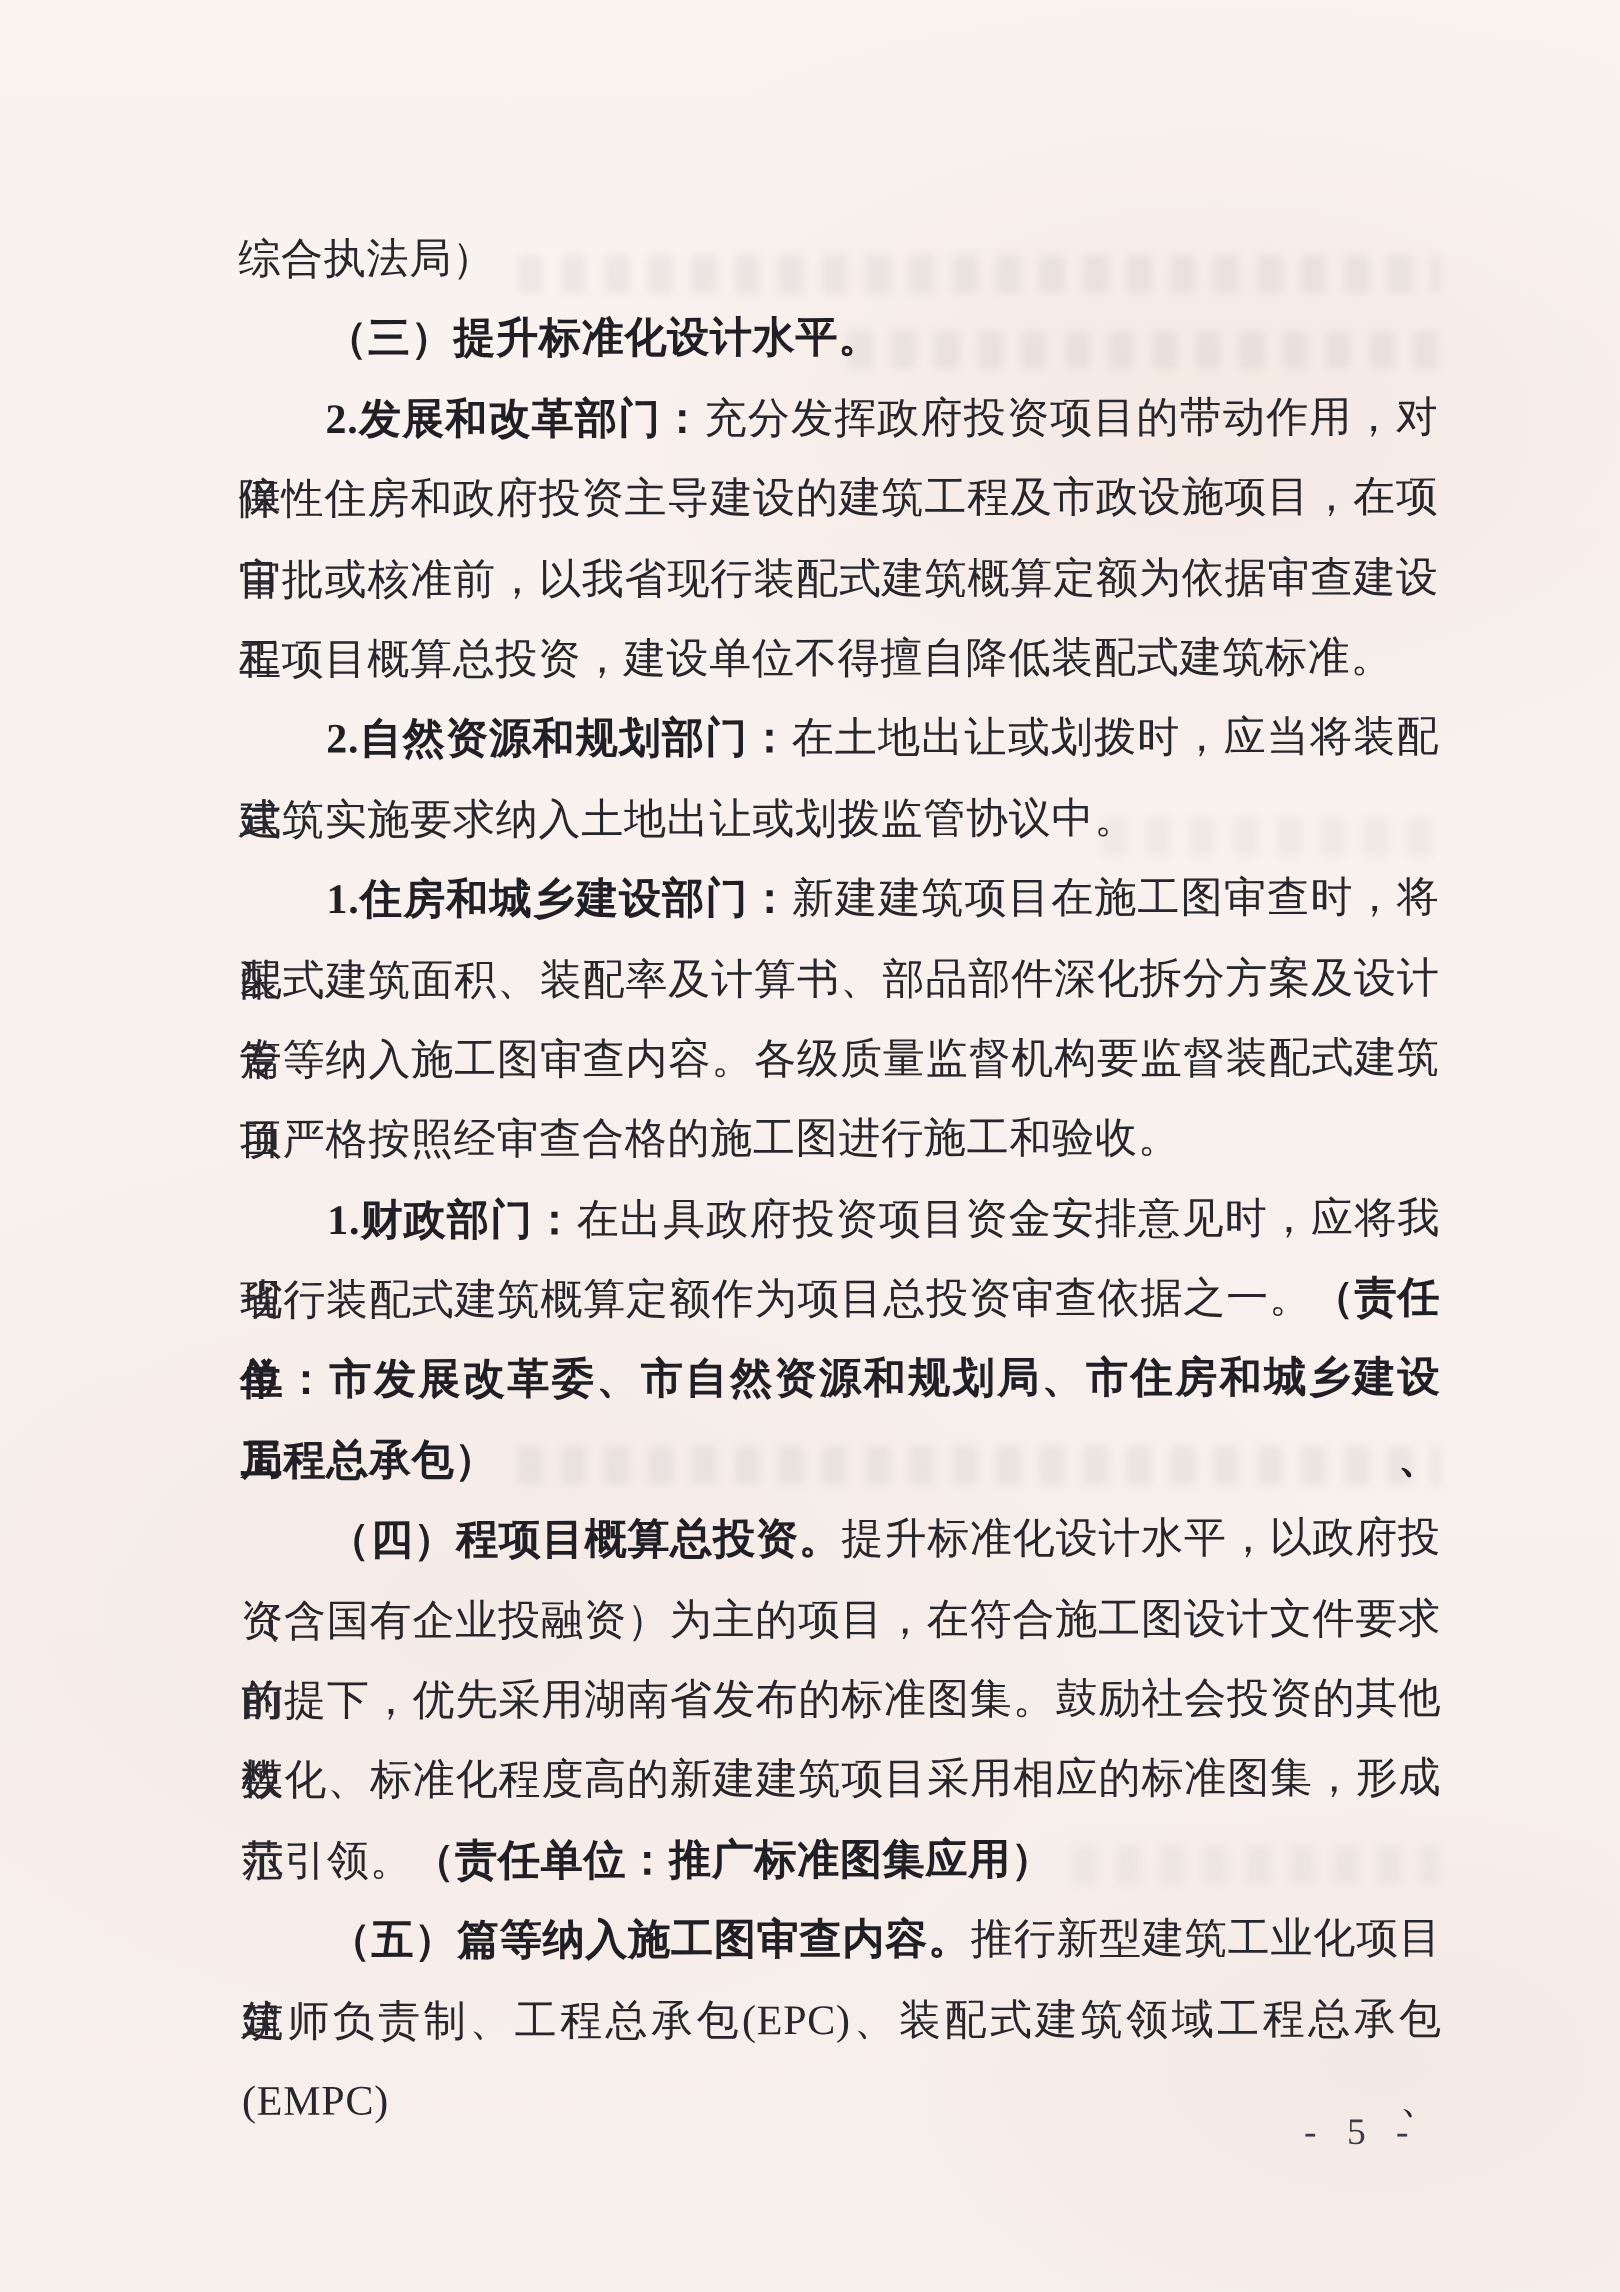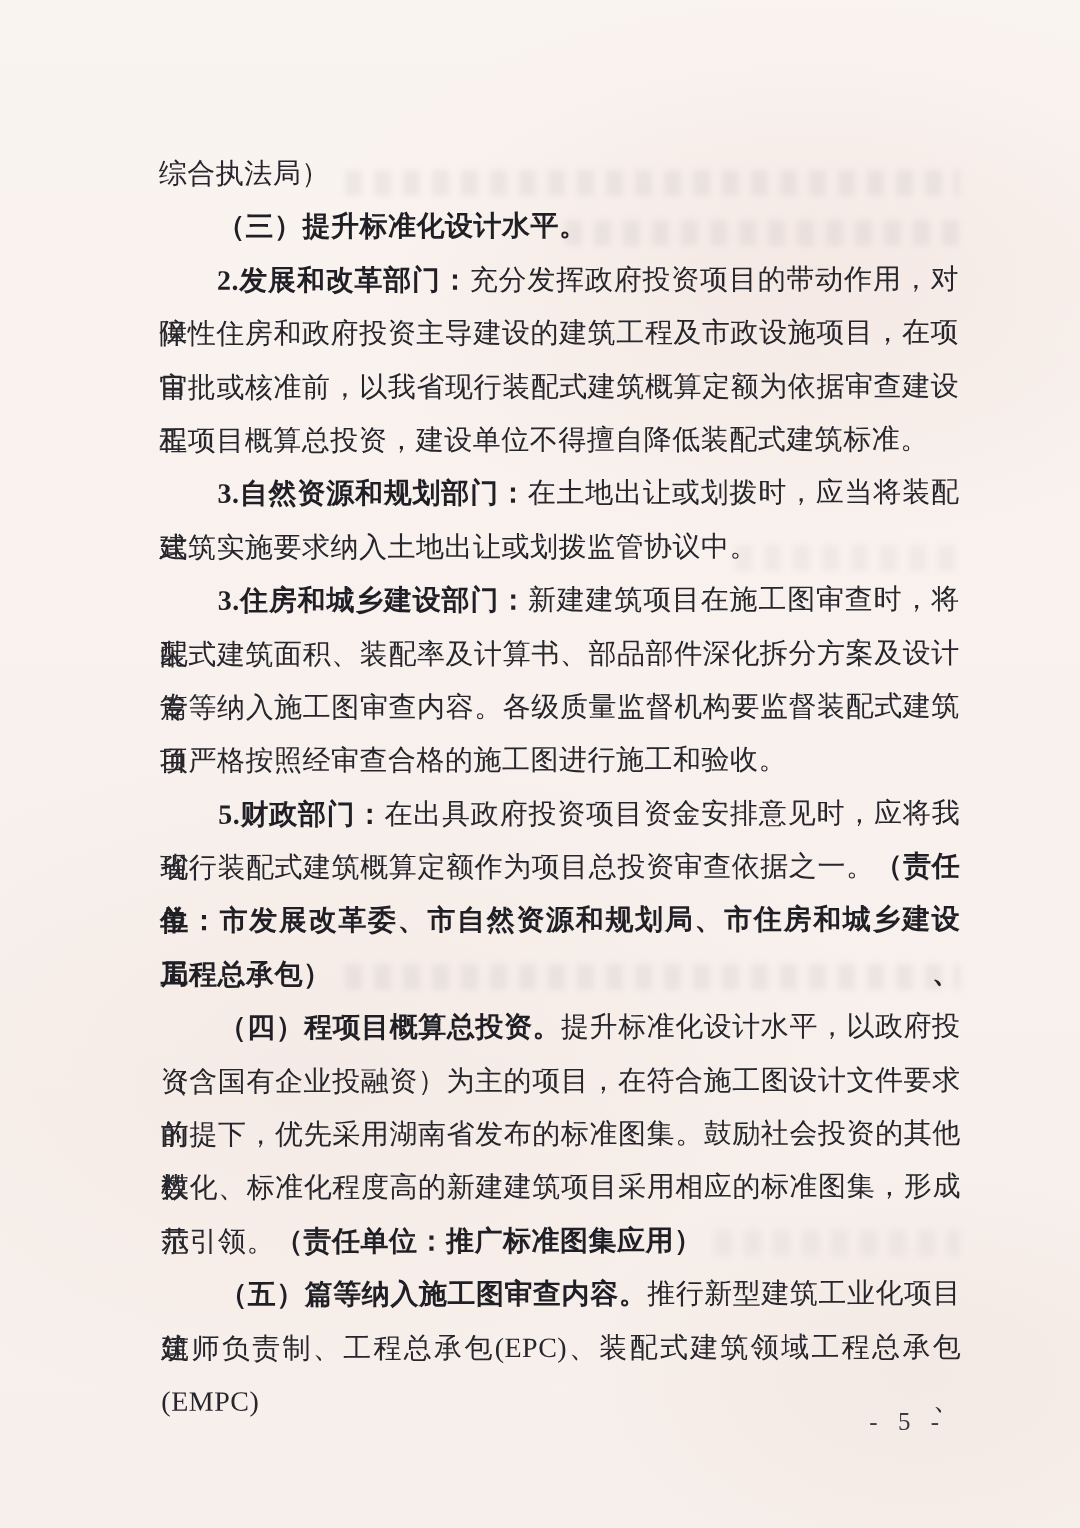--- a/index.html
+++ b/index.html
@@ -95,27 +95,27 @@
   <div class="bleed b4"></div>
   <div class="bleed b5"></div>
 
   <div class="text-block">
       <div class="line"><span class="seg">综合执法局）</span></div>
       <div class="line indent"><span class="seg bold">（三）提升标准化设计水平。</span></div>
       <div class="line justify indent"><span class="seg bold">2.发展和改革部门：</span><span class="seg">充分发挥政府投资项目的带动作用，对保</span></div>
       <div class="line justify"><span class="seg">障性住房和政府投资主导建设的建筑工程及市政设施项目，在项目</span></div>
       <div class="line justify"><span class="seg">审批或核准前，以我省现行装配式建筑概算定额为依据审查建设工</span></div>
       <div class="line"><span class="seg">程项目概算总投资，建设单位不得擅自降低装配式建筑标准。</span></div>
-      <div class="line justify indent"><span class="seg bold">3.自然资源和规划部门：</span><span class="seg">在土地出让或划拨时，应当将装配式</span></div>
+      <div class="line justify indent"><span class="seg bold">2.自然资源和规划部门：</span><span class="seg">在土地出让或划拨时，应当将装配式</span></div>
       <div class="line"><span class="seg">建筑实施要求纳入土地出让或划拨监管协议中。</span></div>
-      <div class="line justify indent"><span class="seg bold">3.住房和城乡建设部门：</span><span class="seg">新建建筑项目在施工图审查时，将装</span></div>
+      <div class="line justify indent"><span class="seg bold">1.住房和城乡建设部门：</span><span class="seg">新建建筑项目在施工图审查时，将装</span></div>
       <div class="line justify"><span class="seg">配式建筑面积、装配率及计算书、部品部件深化拆分方案及设计专</span></div>
       <div class="line justify"><span class="seg">篇等纳入施工图审查内容。各级质量监督机构要监督装配式建筑项</span></div>
       <div class="line"><span class="seg">目严格按照经审查合格的施工图进行施工和验收。</span></div>
-      <div class="line justify indent"><span class="seg bold">5.财政部门：</span><span class="seg">在出具政府投资项目资金安排意见时，应将我省</span></div>
+      <div class="line justify indent"><span class="seg bold">1.财政部门：</span><span class="seg">在出具政府投资项目资金安排意见时，应将我省</span></div>
       <div class="line justify"><span class="seg">现行装配式建筑概算定额作为项目总投资审查依据之一。</span><span class="seg bold">（责任单</span></div>
       <div class="line justify"><span class="seg bold">位：市发展改革委、市自然资源和规划局、市住房和城乡建设局、</span></div>
       <div class="line"><span class="seg bold">工程总承包）</span></div>
       <div class="line justify indent"><span class="seg bold">（四）程项目概算总投资。</span><span class="seg">提升标准化设计水平，以政府投资</span></div>
       <div class="line justify"><span class="seg">（含国有企业投融资）为主的项目，在符合施工图设计文件要求的</span></div>
       <div class="line justify"><span class="seg">前提下，优先采用湖南省发布的标准图集。鼓励社会投资的其他模</span></div>
       <div class="line justify"><span class="seg">数化、标准化程度高的新建建筑项目采用相应的标准图集，形成示</span></div>
       <div class="line"><span class="seg">范引领。</span><span class="seg bold">（责任单位：推广标准图集应用）</span></div>
       <div class="line justify indent"><span class="seg bold">（五）篇等纳入施工图审查内容。</span><span class="seg">推行新型建筑工业化项目建</span></div>
       <div class="line justify"><span class="seg">筑师负责制、工程总承包(EPC)、装配式建筑领域工程总承包(EMPC)、</span></div>

